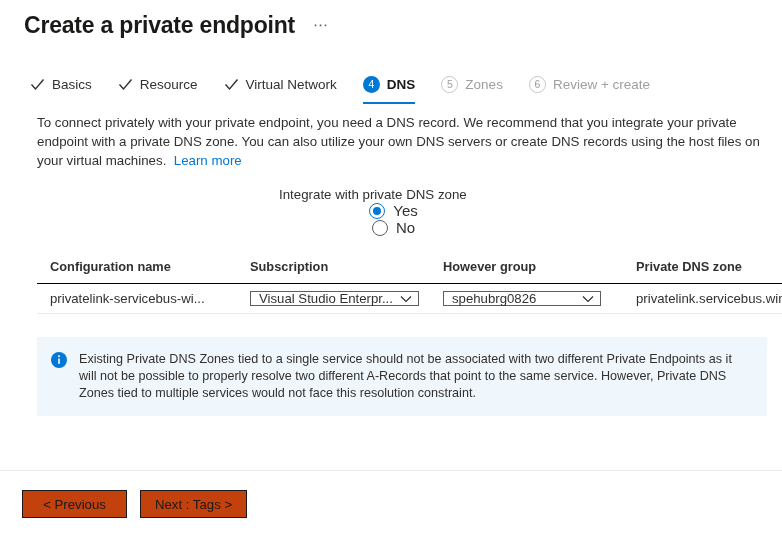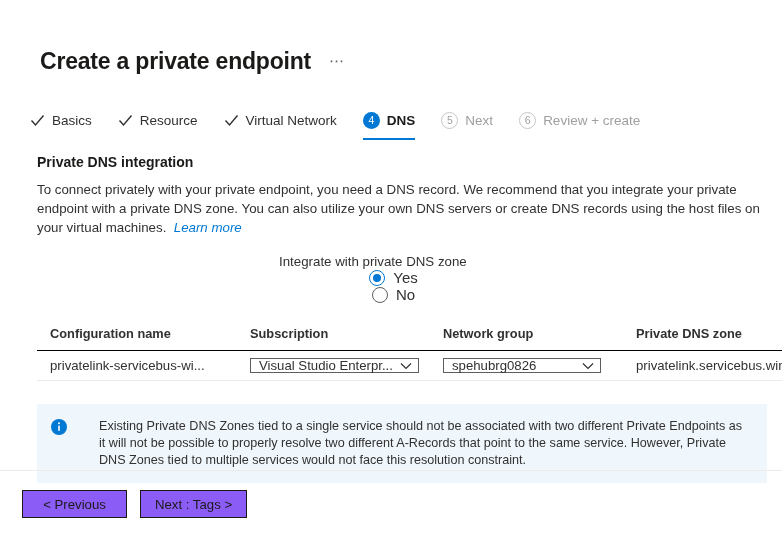--- a/index.html
+++ b/index.html
@@ -13,22 +13,21 @@
     font-family: "Liberation Sans", sans-serif;
     color: #323130;
     position: relative;
     overflow: hidden;
   }
 
   
   .title-row {
     display: flex;
     align-items: center;
-    padding: 10px 0 0 40px;
-    margin-top: 36px;
+    padding: 10px 0 0 24px;
   }
   .page-title {
     font-size: 23px;
     font-weight: bold;
     color: #1b1a19;
     letter-spacing: -0.2px;
     line-height: 30px;
   }
   .ellipsis-btn {
     margin-left: 14px;
@@ -116,21 +115,20 @@
     font-size: 13.3px;
     color: #323130;
     line-height: 19px;
     margin-top: 10px;
     max-width: 740px;
   }
   .link {
     color: #0078d4;
     text-decoration: none;
     cursor: pointer;
-    font-style: italic;
   }
 
   
   .radio-row {
     display: flex;
     align-items: center;
     margin-top: 17px;
     flex-direction: column;
   }
   .radio-label-text {
@@ -230,21 +228,20 @@
 
   
   .info-banner {
     margin-top: 23px;
     background: #eff6fc;
     width: 730px;
     box-sizing: border-box;
     display: flex;
     align-items: flex-start;
     padding: 14px 16px 14px 14px;
-    gap: 20px;
   }
   .info-icon {
     flex: none;
     margin-right: 12px;
     margin-top: 1px;
   }
   .info-text {
     font-size: 12.6px;
     line-height: 17px;
     color: #323130;
@@ -260,21 +257,21 @@
     background: #edebe9;
   }
   .footer {
     position: absolute;
     top: 490px;
     left: 22px;
     display: flex;
   }
   .btn {
     border: 1px solid #1b1a19;
-    background: #8b5cf6;
+    background: #c2410c;
     color: #1b1a19;
     font-family: "Liberation Sans", sans-serif;
     font-size: 13.2px;
     height: 28px;
     min-width: 105px;
     padding: 0 14px;
     cursor: pointer;
     margin-right: 13px;
   }
 </style>
@@ -316,33 +313,32 @@
   </div>
 
   <div class="tab active">
     <span class="num-badge filled">4</span>
     <span class="tab-label">DNS</span>
     <span class="tab-underline"></span>
   </div>
 
   <div class="tab pending">
     <span class="num-badge hollow">5</span>
-    <span class="tab-label">Next</span>
+    <span class="tab-label">Zones</span>
   </div>
 
   <div class="tab pending">
     <span class="num-badge hollow">6</span>
     <span class="tab-label">Review + create</span>
   </div>
 
 </div>
 
 <div class="content">
 
-  <div class="section-heading">Private DNS integration</div>
 
   <div class="description">
     <span>To connect privately with your private endpoint, you need a DNS record. We recommend that you integrate your private endpoint with a private DNS zone. You can also utilize your own DNS servers or create DNS records using the host files on your virtual machines.</span>
     <span>&nbsp;</span><a class="link">Learn more</a>
   </div>
 
   <div class="radio-row">
     <div class="radio-label-text">Integrate with private DNS zone</div>
 
     <div class="radio-option">
@@ -354,21 +350,21 @@
       <span class="radio-circle"></span>
       <span>No</span>
     </div>
   </div>
 
   <table class="dns-table">
     <thead>
       <tr>
         <th class="col-config">Configuration name</th>
         <th class="col-sub">Subscription</th>
-        <th class="col-rg">Network group</th>
+        <th class="col-rg">However group</th>
         <th class="col-zone">Private DNS zone</th>
       </tr>
     </thead>
     <tbody>
       <tr>
         <td>
           <div class="cell-text">privatelink-servicebus-wi...</div>
         </td>
         <td>
           <div class="dropdown dd-sub">

